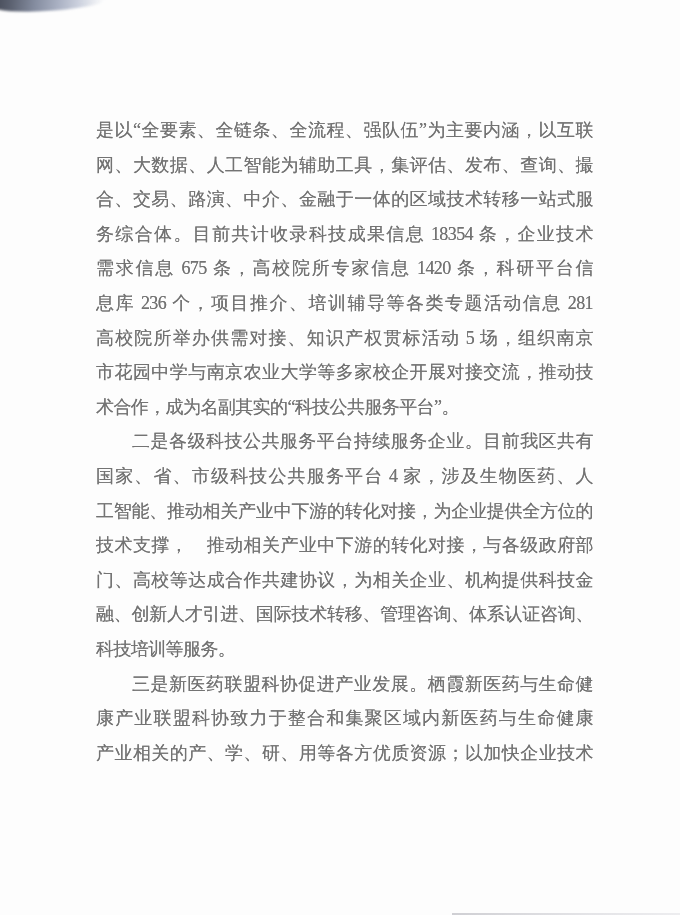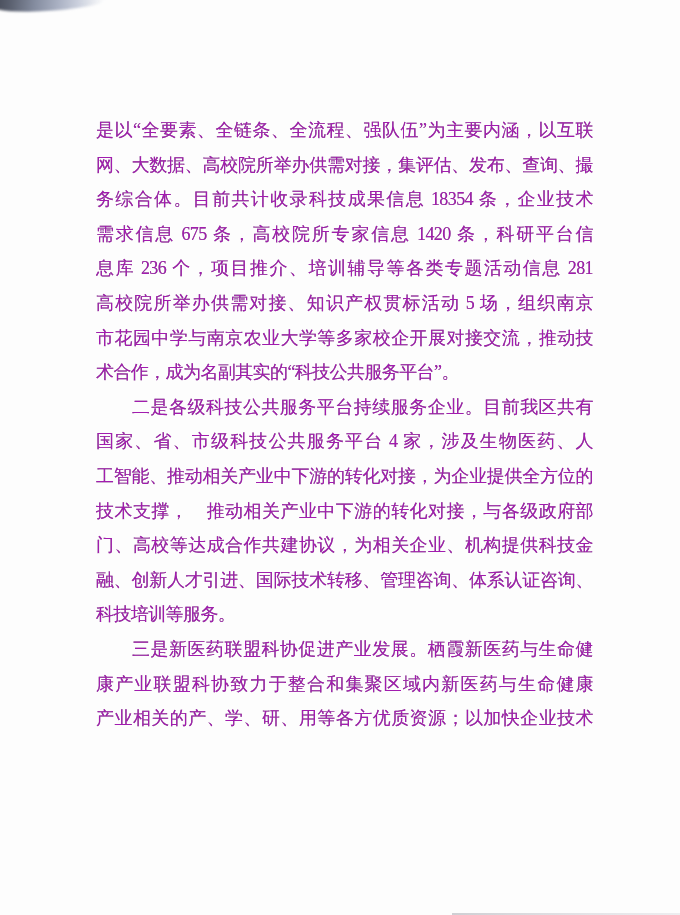--- a/index.html
+++ b/index.html
@@ -37,21 +37,21 @@
     width: 228px;
     height: 2px;
     background: linear-gradient(90deg,
       rgba(170,170,178,0.55), rgba(190,190,198,0.40) 60%, rgba(200,200,208,0.30));
   }
   .text-block {
     position: absolute;
     left: 96px;
     top: 113px;
     width: 497px;
-    color: #a21caf;
+    color: #737373;
     font-size: 18px;
     letter-spacing: -0.6px;
     text-shadow: 0 0 0.5px rgba(30,30,30,0.55);
   }
   .para { margin: 0; }
   .line {
     height: 34.6px;
     line-height: 34.6px;
     text-align: justify;
     text-align-last: justify;
@@ -64,21 +64,22 @@
 <body>
 
 <div class="page">
 
   <div class="smudge"></div>
 
   <div class="text-block">
 
     <div class="para">
       <div class="line">是以“全要素、全链条、全流程、强队伍”为主要内涵，以互联</div>
-      <div class="line">网、大数据、高校院所举办供需对接，集评估、发布、查询、撮</div>
+      <div class="line">网、大数据、人工智能为辅助工具，集评估、发布、查询、撮</div>
+      <div class="line">合、交易、路演、中介、金融于一体的区域技术转移一站式服</div>
       <div class="line">务综合体。目前共计收录科技成果信息 18354 条，企业技术</div>
       <div class="line">需求信息 675 条，高校院所专家信息 1420 条，科研平台信</div>
       <div class="line">息库 236 个，项目推介、培训辅导等各类专题活动信息 281</div>
       <div class="line">高校院所举办供需对接、知识产权贯标活动 5 场，组织南京</div>
       <div class="line">市花园中学与南京农业大学等多家校企开展对接交流，推动技</div>
       <div class="line end">术合作，成为名副其实的“科技公共服务平台”。</div>
     </div>
 
     <div class="para">
       <div class="line first">二是各级科技公共服务平台持续服务企业。目前我区共有</div>

